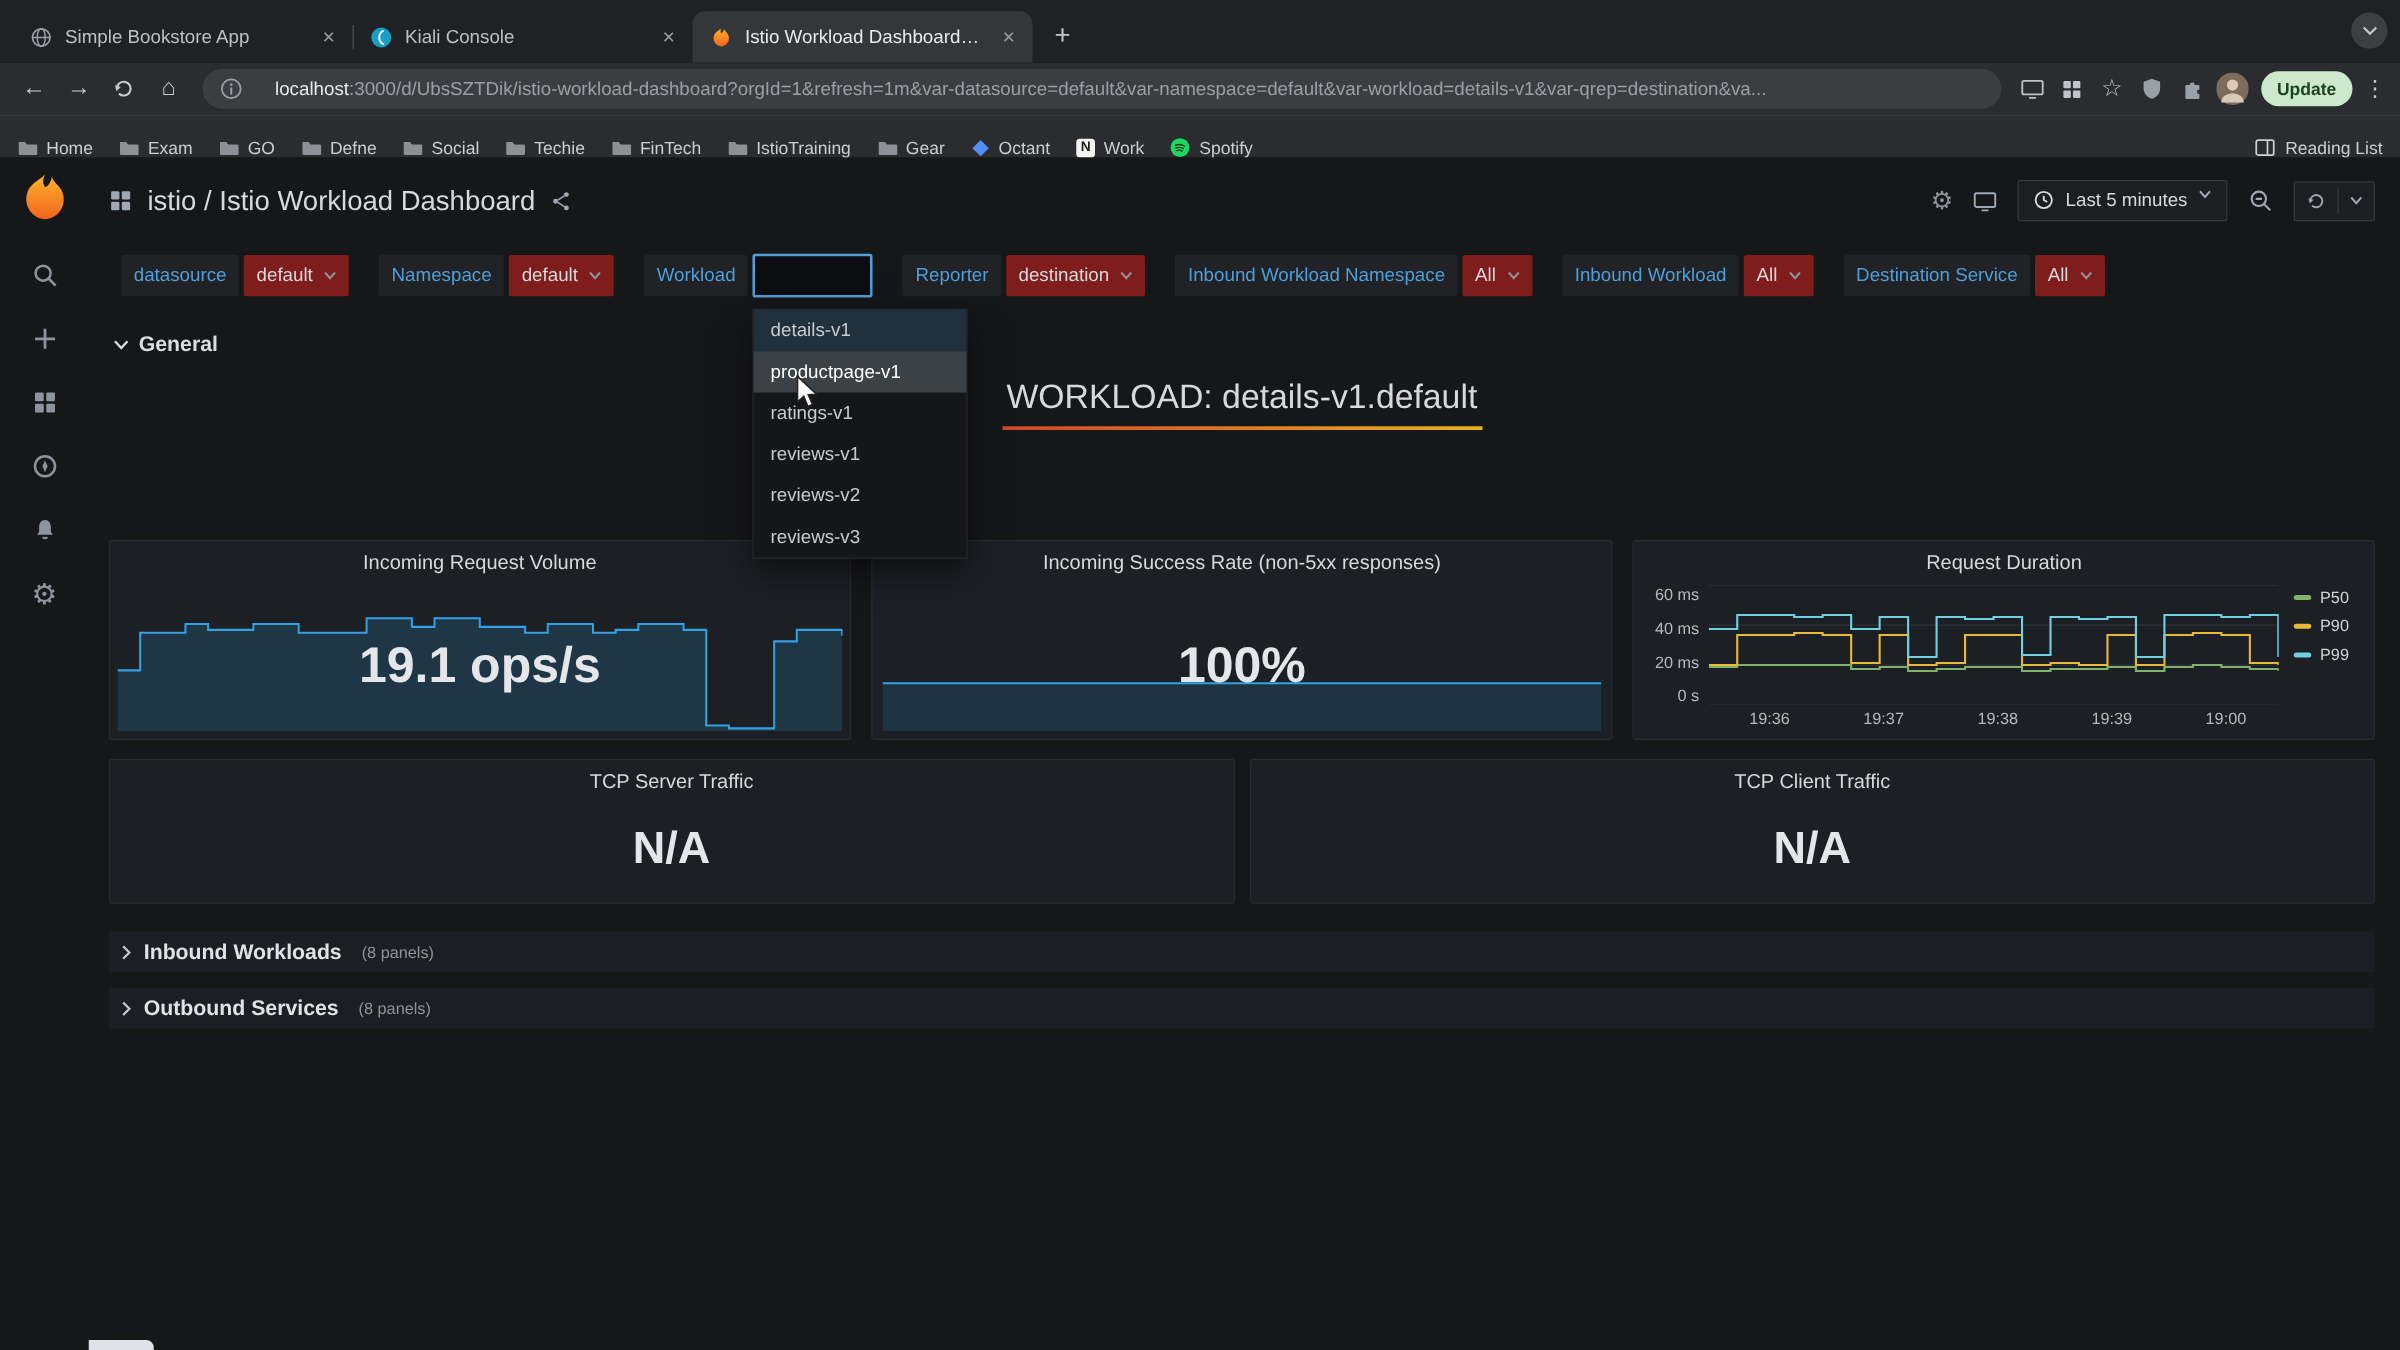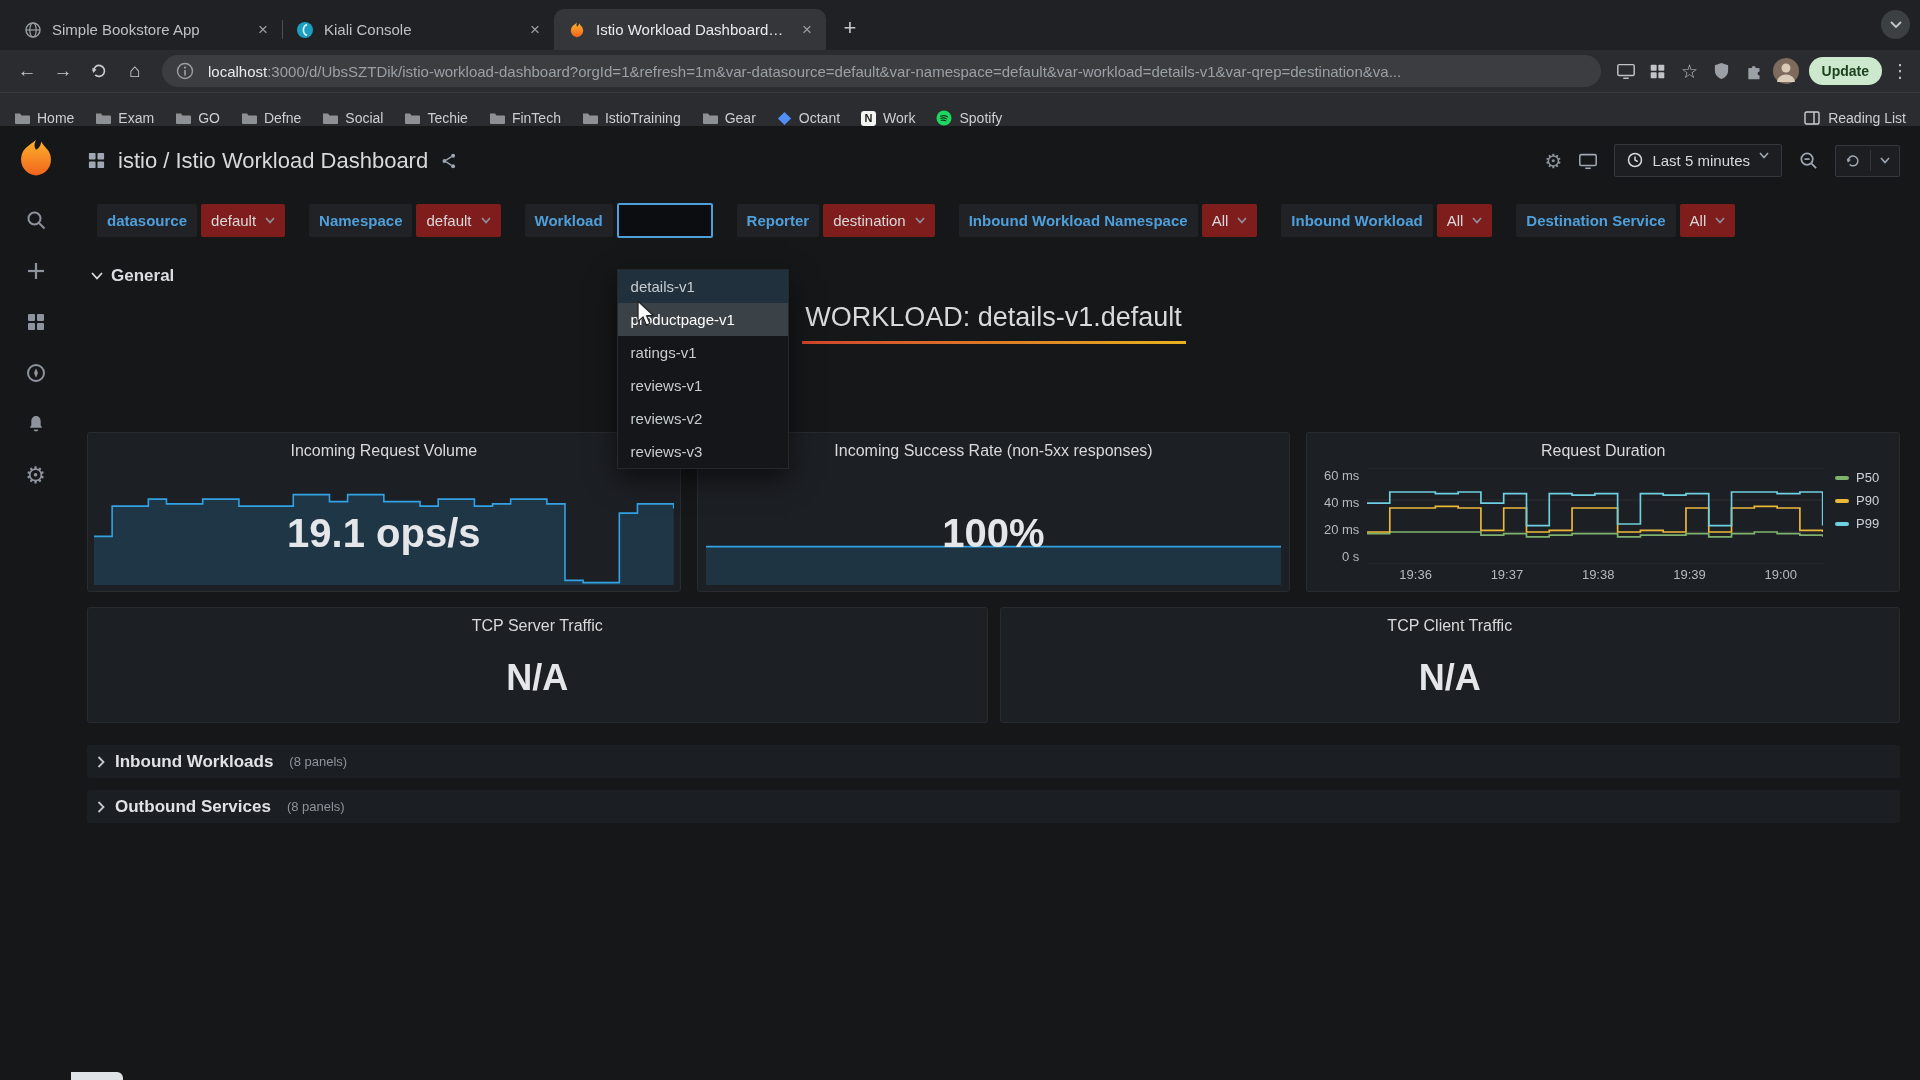--- a/index.html
+++ b/index.html
@@ -12,21 +12,21 @@
   .tab{width:272px;height:41px;display:flex;align-items:center;gap:10px;padding:0 8px 0 14px;color:#bdc1c6;font-size:15px;position:relative;border-radius:10px 10px 0 0}
   .tab.active{background:#35363a;color:#e8eaed}
   .tab.has-divider::after{content:"";position:absolute;right:-1px;top:11px;bottom:11px;width:1px;background:#4a4d51}
   .tab-title{flex:1;white-space:nowrap;overflow:hidden;text-overflow:ellipsis}
   .tab-close{flex:none;width:22px;height:22px;border-radius:50%;text-align:center;line-height:21px;font-size:17px;color:#9aa0a6}
   .favicon{flex:none;width:18px;height:18px}
   .newtab{width:32px;height:32px;margin:0 0 5px 8px;font-size:22px;color:#c4c7cb;text-align:center;line-height:30px;border-radius:50%}
   .tabsearch{position:absolute;right:10px;top:10px;width:29px;height:29px;border-radius:50%;background:#3c4043;display:flex;align-items:center;justify-content:center}
   .toolbar{height:42px;background:#2b2c2f;display:flex;align-items:center;padding:0 10px;gap:2px}
   .navbtn{width:34px;height:34px;font-size:19px;color:#c8cbce;display:flex;align-items:center;justify-content:center;border-radius:50%}
-  .omnibox{flex:1;min-width:0;height:32px;margin:0 8px;background:#3c3d41;border-radius:16px;display:flex;align-items:center;gap:14px;padding:0 14px}
+  .omnibox{flex:1;min-width:0;height:32px;margin:0 8px;background:#3c3d41;border-radius:16px;display:flex;align-items:center;gap:26px;padding:0 14px}
   .url{font-size:15px;color:#9aa0a6;white-space:nowrap;overflow:hidden;flex:1}
   .url .host{color:#e8eaed}
   .tbicon{width:30px;height:30px;display:flex;align-items:center;justify-content:center;color:#c0c3c7}
   .star{font-size:19px}
   .update{background:#cde9cd;color:#1c4220;font-size:14px;font-weight:700;padding:6px 13px;border-radius:15px;margin:0 6px}
   .dots{font-size:18px;width:20px;text-align:center}
   .bookmarks{height:34px;background:#2b2c2f;display:flex;align-items:flex-end;padding:0 14px;gap:21px;border-top:1px solid #3a3b3e}
   .bm{display:flex;align-items:center;gap:7px;font-size:14px;color:#ccced1;white-space:nowrap}
   .bm-spacer{flex:1}
   .readinglist{display:flex;align-items:center;gap:8px;font-size:14px;color:#ccced1}
@@ -42,25 +42,25 @@
   .g-header{display:flex;align-items:center;justify-content:space-between;padding:18px 20px 12px 16px}
   .g-title{display:flex;align-items:center;gap:12px;color:#d8d9da;font-size:22px;font-weight:500}
   .g-header-right{display:flex;align-items:center;gap:16px;color:#9fa7b3}
   .timepicker{display:flex;gap:9px;border:1px solid #34373c;border-radius:2px;padding:7px 12px;font-size:15px;color:#d8d9da;background:#1c1e22}
   .refreshgroup{display:flex;align-items:center;border:1px solid #34373c;border-radius:2px;background:#1c1e22}
   .refreshgroup .half{padding:7px 9px;display:flex;align-items:center}
   .refreshgroup .half+.half{border-left:1px solid #34373c}
 
   .g-vars{display:flex;align-items:center;gap:24px;padding:14px 20px 10px 26px}
   .var{display:flex;align-items:center;gap:4px;white-space:nowrap}
-  .var-label{background:#202226;color:#4f9fda;font-size:15px;font-weight:700;padding:8px 10px;border-radius:2px}
+  .var-label{background:#202226;color:#4f9fda;font-size:15px;font-weight:400;padding:8px 10px;border-radius:2px}
   .var-value{background:#7f1d1d;color:#d8d9da;font-size:15px;padding:8px 10px;border-radius:2px;display:flex;align-items:center;gap:9px}
   .input-wrap{position:relative}
   .var-input{width:96px;height:35px;background:#0b0d10;border:2px solid #4f9fda;border-radius:2px;color:#d8d9da;padding:0 8px;font-size:15px;outline:none}
-  .dropdown{position:absolute;top:66px;left:0;width:172px;background:#141619;border:1px solid #26282c;box-shadow:0 10px 26px rgba(0,0,0,.55);z-index:60}
+  .dropdown{position:absolute;top:44px;left:0;width:172px;background:#141619;border:1px solid #26282c;box-shadow:0 10px 26px rgba(0,0,0,.55);z-index:60}
   .dd-item{padding:8px 13px;font-size:15px;color:#c7ccd1}
   .dd-item.selected{background:#20303d}
   .dd-item.hovered{background:#3a4147;color:#fff}
 
   .g-content{flex:1;padding:0 20px 0 16px;position:relative}
   .g-general{display:flex;align-items:center;gap:8px;padding:18px 4px 0 4px;color:#dcdde0;font-size:17px;font-weight:700}
   .wl-title{margin-top:16px;text-align:center;color:#d8d9da;font-size:27px;font-weight:400}
   .wl-underline{width:384px;height:3px;margin:8px auto 0;background:linear-gradient(90deg,#d2452c,#e8b11f)}
 
   .row1{display:flex;gap:16px;margin-top:88px;height:160px}

